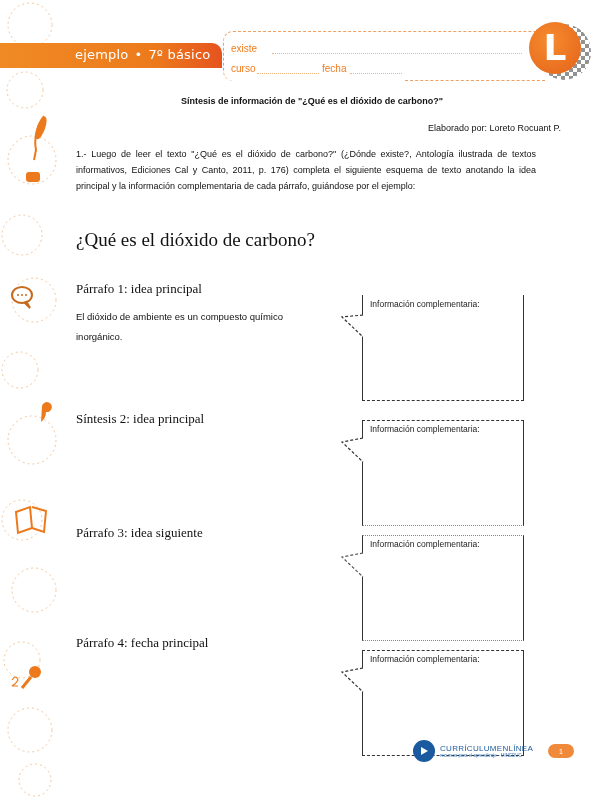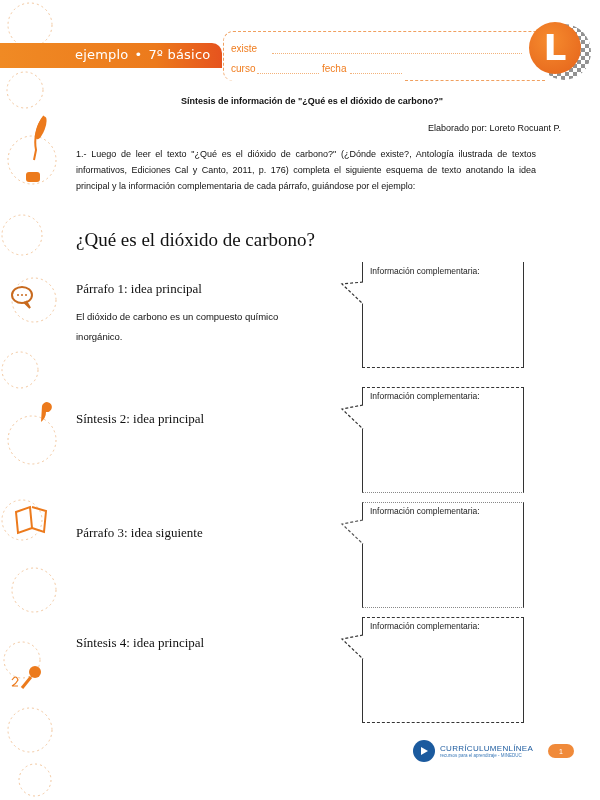--- a/index.html
+++ b/index.html
@@ -69,21 +69,21 @@
   .para-label {
     position: absolute; left: 76px; font-family: "Liberation Serif", serif;
     font-size: 13px; color: #111;
   }
   .para-answer {
     position: absolute; left: 76px; top: 307px; width: 230px;
     font-size: 9.5px; line-height: 20px; color: #111;
   }
 
   
-  .callout { position: absolute; left: 362px; width: 162px; height: 106px; }
+  .callout { position: absolute; left: 362px; width: 162px; height: 106px; margin-top: 33px; }
   .callout .box {
     position: absolute; left: 0; top: 0; width: 162px; height: 106px;
     border-left: 1.5px solid #333; border-right: 1.5px solid #333;
   }
   .callout .box.dash-top { border-top: 1.5px dashed #333; }
   .callout .box.dash-bottom { border-bottom: 1.5px dashed #333; }
   .callout .box.dot-bottom { border-bottom: 1.5px dotted #888; }
   .callout .box.dot-top { border-top: 1.5px dotted #888; }
   .callout .tail { position: absolute; left: -22px; top: 8px; width: 24px; height: 34px; }
   .callout .cl-label {
@@ -177,21 +177,21 @@
   <div class="badge">L</div>
 </div>
 
 <div class="doc-title">Síntesis de información de "¿Qué es el dióxido de carbono?"</div>
 <div class="author">Elaborado por: Loreto Rocuant P.</div>
 <div class="instructions">1.- Luego de leer el texto "¿Qué es el dióxido de carbono?" (¿Dónde existe?, Antología ilustrada de textos informativos, Ediciones Cal y Canto, 2011, p. 176) completa el siguiente esquema de texto anotando la idea principal y la información complementaria de cada párrafo, guiándose por el ejemplo:</div>
 
 <div class="section-title">¿Qué es el dióxido de carbono?</div>
 
 <div class="para-label" style="top:281px;">Párrafo 1: idea principal</div>
-<div class="para-answer">El dióxido de carbono es un compuesto químico inorgánico.</div>
+<div class="para-answer">El dióxido de ambiente es un compuesto químico inorgánico.</div>
 <div class="callout" style="top:262px;">
   <div class="box dash-bottom"></div>
   <svg class="tail" viewBox="0 0 24 34">
     <path d="M23 12 L 2 14 L 23 34" fill="#fff" stroke="#333" stroke-width="1.2" stroke-dasharray="3 2"></path>
   </svg>
   <span class="cl-label">Información complementaria:</span>
 </div>
 
 <div class="para-label" style="top:411px;">Síntesis 2: idea principal</div>
 <div class="callout" style="top:387px;">
@@ -206,21 +206,21 @@
 <div class="para-label" style="top:525px;">Párrafo 3: idea siguiente</div>
 <div class="callout" style="top:502px;">
   <div class="box dot-top dot-bottom"></div>
   <svg class="tail" viewBox="0 0 24 34">
     <path d="M23 10 L 2 14 L 23 34" fill="#fff" stroke="#555" stroke-width="1.2" stroke-dasharray="3 2"></path>
   </svg>
   <span class="cl-label">Información complementaria:</span>
   <div class="cl-text"></div>
 </div>
 
-<div class="para-label" style="top:635px;">Síntesis 4: idea principal</div>
+<div class="para-label" style="top:635px;">Párrafo 4: fecha principal</div>
 <div class="callout" style="top:617px;">
   <div class="box dash-top dash-bottom"></div>
   <svg class="tail" viewBox="0 0 24 34">
     <path d="M23 10 L 2 14 L 23 34" fill="#fff" stroke="#333" stroke-width="1.2" stroke-dasharray="3 2"></path>
   </svg>
   <span class="cl-label">Información complementaria:</span>
   <div class="cl-text"></div>
 </div>
 
 <div class="footer-logo">

